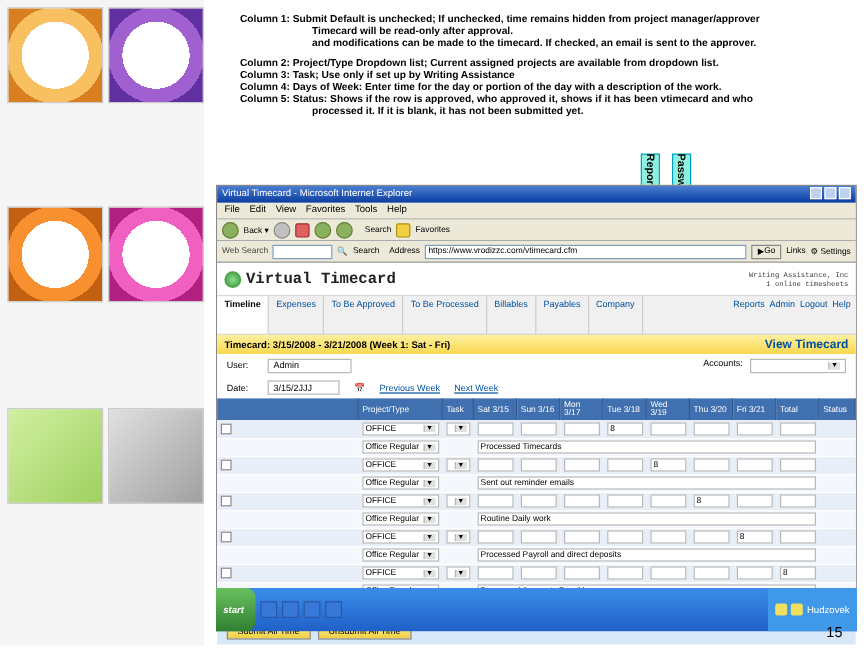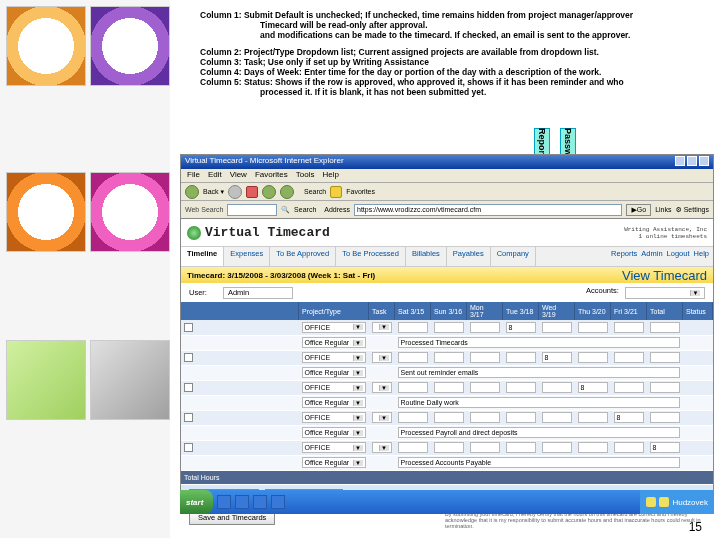--- a/index.html
+++ b/index.html
@@ -28,42 +28,42 @@
   .tbtn.red { background:#e06060; border-color:#a03030; border-radius:2px; width:12px; height:12px; }
   .tbtn.ylw { background:#f0d040; border-color:#b09010; border-radius:2px; width:12px; height:12px; }
   .addrbar { height:18px; background:#ece9d8; display:flex; align-items:center; gap:4px; padding:0 4px; border-bottom:1px solid #888; font-size:7px; }
   .addrbox { flex:1; height:12px; background:#fff; border:1px solid #7f9db9; padding:0 2px; display:flex; align-items:center; overflow:hidden; }
   .gobtn { height:12px; padding:0 4px; background:#ece9d8; border:1px solid #888; display:flex; align-items:center; }
   .content { background:#fff; }
   .apphead { height:28px; display:flex; justify-content:space-between; align-items:center; padding:0 6px; border-bottom:1px solid #ccc;font-family:Liberation Mono, monospace; }
   .apptitle { font-size:13px; font-weight:bold; color:#222; display:flex; align-items:center; gap:4px; }
   .apptitle .globe { width:14px; height:14px; border-radius:50%; background:radial-gradient(circle,#90e090,#208020); }
   .apptag { font-size:6px; text-align:right; color:#444; }
-  .tabbar { height:20px; background:#f0f0f0; border-bottom:1px solid #ccc; display:flex; justify-content:space-between; font-size:7.5px; }
+  .tabbar { height:32px; background:#f0f0f0; border-bottom:1px solid #ccc; display:flex; justify-content:space-between; font-size:7.5px; }
   .tabs { display:flex; }
   .tab { padding:2px 6px; border-right:1px solid #ccc; color:#0050a0; }
   .tab.active { background:#fff; color:#000; font-weight:bold; }
   .rightlinks { display:flex; gap:4px; padding:2px 4px; color:#0050a0; }
   .yellowbar { height:16px; background:linear-gradient(#fff0a0,#f8d850); display:flex; align-items:center; padding:0 6px; font-weight:bold; font-size:8px; justify-content:space-between; }
-  .yellowbar a { color:#0050a0; font-weight:normal; font-size:13px; }
+  .yellowbar a { color:#0050a0; font-weight:bold; font-size:10px; }
   .formrow { display:flex; gap:12px; padding:3px 8px; font-size:7.5px; align-items:center; }
   .formrow label { margin-right:4px; }
   .pill { height:12px; background:#fff; border:1px solid #b8b8b8; padding:0 4px; display:flex; align-items:center; }
   .chk { width:9px; height:9px; border:1px solid #888; background:#fff; }
   .grid { width:100%; border-collapse:collapse; font-size:7px; }
   .grid th { background:#4070b0; color:#fff; padding:2px 3px; font-weight:normal; border-right:1px solid #355a8e; text-align:left; }
   .grid td { background:#e8eef8; padding:1px 3px; border-bottom:1px solid #fff; height:15px; }
   .grid tr.alt td { background:#f4f7fc; }
   .cell-in { background:#fff; border:1px solid #b8b8b8; height:11px; width:100%; display:flex; align-items:center; padding:0 2px; }
   .dd { display:flex; }
   .dd .arr { width:10px; background:#e0e0e0; border-left:1px solid #b8b8b8; text-align:center; font-size:6px; }
   .totalsrow td { background:#506890 !important; color:#fff; height:14px; }
   .btnrow { padding:4px 8px; display:flex; gap:6px; }
   .actbtn { height:14px; padding:0 8px; background:linear-gradient(#fff,#e0e0e0); border:1px solid #888; font-size:7.5px; display:flex; align-items:center; }
-  .taskbar { position:absolute; left:180px; top:490px; width:534px; height:24px; background:linear-gradient(#3a8de8,#2060c8); display:flex; align-items:center; font-size:8px; color:#fff; }
+  .taskbar { position:absolute; left:180px; top:490px; width:534px; height:36px; background:linear-gradient(#3a8de8,#2060c8); display:flex; align-items:center; font-size:8px; color:#fff; }
   .startbtn { height:100%; padding:0 10px 0 6px; background:linear-gradient(#6ac060,#308030); font-weight:bold; font-style:italic; display:flex; align-items:center; border-radius:0 8px 8px 0; }
   .tray { margin-left:auto; height:100%; background:#4098e8; display:flex; align-items:center; padding:0 6px; gap:3px; }
   .trayicon { width:10px; height:10px; background:#f0e060; border-radius:2px; }
   .taskitem { height:14px; margin-left:4px; padding:0 6px; background:#3878d8; border:1px solid #2858a8; display:flex; align-items:center; font-size:7px; }
   .arrow { position:absolute; width:20px; display:flex; flex-direction:column; align-items:center; }
   .arrow-body { width:16px; background:#90f0e0; border:1.5px solid #00a0c0; }
   .arrow-head { width:0; height:0; border-left:11px solid transparent; border-right:11px solid transparent; border-top:16px solid #90f0e0; position:relative; }
   .arrow-head:before { content:""; position:absolute; left:-13px; top:-18px; width:0; height:0; border-left:13px solid transparent; border-right:13px solid transparent; border-top:18px solid #00a0c0; z-index:-1; }
   .arrow-label { position:absolute; top:0; left:50%; transform:translateX(-50%); writing-mode:vertical-rl; font-size:9px; font-weight:bold; color:#000; }
   .arrow1 { left:532px; top:128px; }
@@ -85,21 +85,21 @@
   <div class="deco-tile paper2"></div>
 </div>
 
 <div class="textblock">
   <div class="first-line">Column 1: Submit  Default is unchecked; If unchecked, time remains hidden from project manager/approver</div>
   <div class="indent">Timecard will be read-only after approval.</div>
   <div class="indent">and modifications can be made to the timecard. If checked, an email is sent to the approver.</div>
   <div class="para2">Column 2: Project/Type  Dropdown list; Current assigned projects are available from dropdown list.</div>
   <div>Column 3: Task; Use only if set up by Writing Assistance</div>
   <div>Column 4: Days of Week: Enter time for the day or portion of the day with a description of the work.</div>
-  <div>Column 5: Status: Shows if the row is approved, who approved it, shows if it has been reminder and who</div>
+  <div>Column 5: Status: Shows if the row is approved, who approved it, shows if it has been vtimecard and who</div>
   <div class="indent">processed it. If it is blank, it has not been submitted yet.</div>
 </div>
 
 <div class="arrow arrow1">
   <div class="arrow-body"></div>
       <div class="arrow-head"></div>
   <div class="arrow-label">Reports</div>
 </div>
 <div class="arrow arrow2">
   <div class="arrow-body"></div>
@@ -171,33 +171,42 @@
         <div class="tab">Company</div>
       </div>
       <div class="rightlinks">
         <span>Reports</span>
         <span>Admin</span>
         <span>Logout</span>
         <span>Help</span>
       </div>
     </div>
     <div class="yellowbar">
-      <div><span>Timecard:</span> <span>3/15/2008 - 3/03/2008 (Week 1:  Sat - Fri)</span></div>
+      <div><span>Timecard:</span> <span>3/15/2008 - 3/21/2008 (Week 1:  Sat - Fri)</span></div>
       <a>View Timecard</a>
     </div>
     <div class="formrow">
       <label>User:</label>
       <div class="pill" style="width:70px">
             <span>Admin</span>
           </div>
       <div style="margin-left:auto"><label>Accounts:</label>
       <span class="pill dd" style="width:80px;display:inline-flex">
               <span style="flex:1"></span>
               <span class="arr">▼</span>
             </span></div>
+    </div>
+    <div class="formrow">
+      <label>Date:</label>
+      <div class="pill" style="width:60px">
+            <span>3/15/2JJJ</span>
+          </div>
+      <span>📅</span>
+      <span style="color:#0050a0;text-decoration:underline">Previous Week</span>
+      <span style="color:#0050a0;text-decoration:underline">Next Week</span>
     </div>
 
     <table class="grid">
       <thead>
             <tr id="hdr-row">
               <th></th>
               <th>Project/Type</th>
               <th>Task</th>
               <th>Sat 3/15</th>
               <th>Sun 3/16</th>

